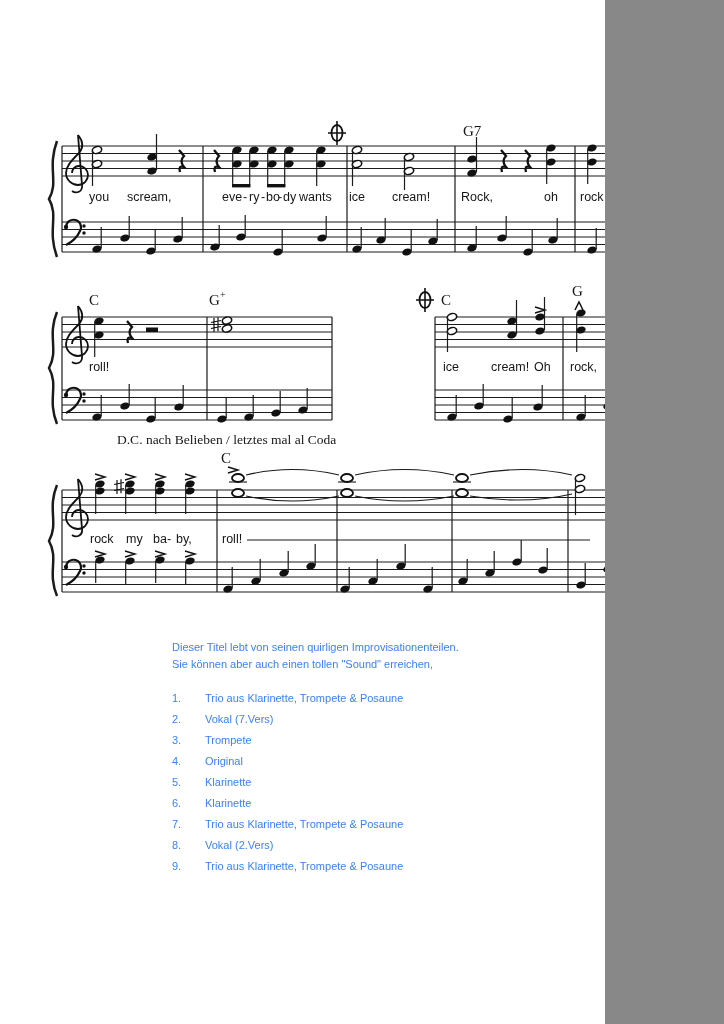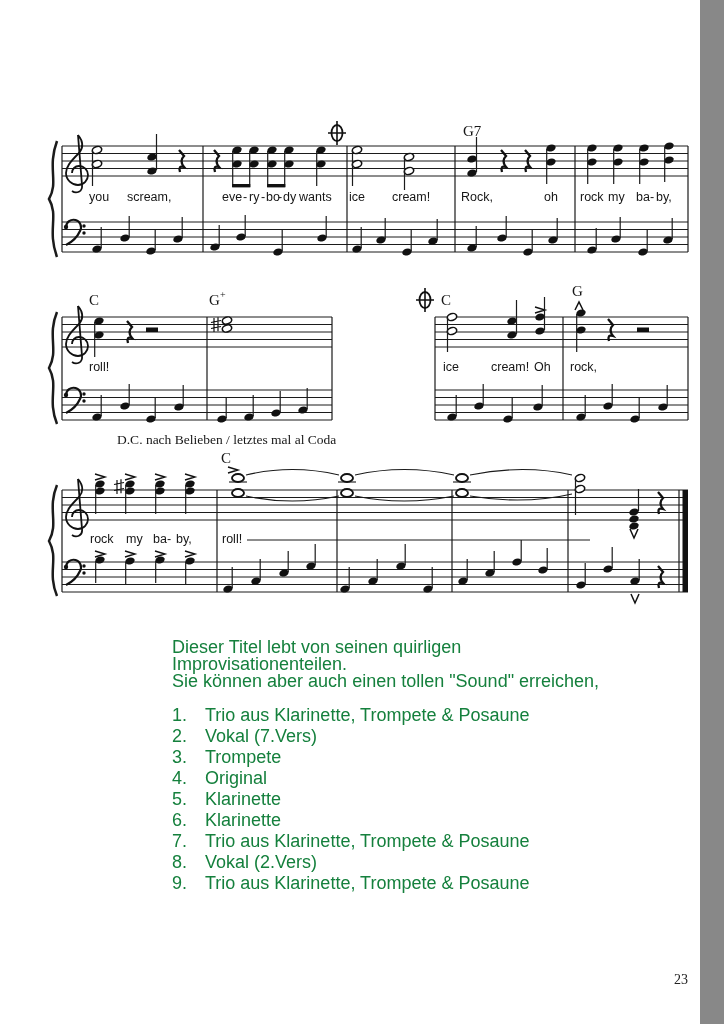--- a/index.html
+++ b/index.html
@@ -1,24 +1,24 @@
 <!DOCTYPE html>
 <html><head>
 <meta charset="utf-8">
 <style>
   html,body{margin:0;padding:0;background:#888;}
-  .sheet{position:relative;width:700px;height:1024px;background:#fff;overflow:hidden;
+  .sheet{position:relative;width:605px;height:1024px;background:#fff;overflow:hidden;
          font-family:"Liberation Sans",sans-serif;color:#111;}
   svg{position:absolute;left:0;top:0;}
   svg text{font-family:"Liberation Sans",sans-serif;font-size:12.5px;fill:#161616;}
   svg text.chd{font-family:"Liberation Serif",serif;font-size:15px;}
   svg text.sup{font-family:"Liberation Serif",serif;font-size:10px;}
   svg text.dir{font-family:"Liberation Serif",serif;font-size:13.5px;}
   .ink{stroke:#1b1b1b;}
-  .prose{position:absolute;left:172px;top:639px;width:430px;font-size:18px;line-height:17px;color:#15803d;}
+  .prose{position:absolute;left:172px;top:639px;width:430px;font-size:11px;line-height:17px;color:#3b82f6;}
   .prose p{margin:0;}
   .heading{margin-top:22px;text-decoration:underline;}
   .plist{margin-top:15px;}
   .plist .row{display:flex;line-height:21px;}
   .plist .num{width:33px;flex:0 0 33px;}
   .pageno{position:absolute;left:674px;top:972px;font-family:"Liberation Serif",serif;font-size:14px;color:#222;}
 </style>
 </head>
 <body>
 

